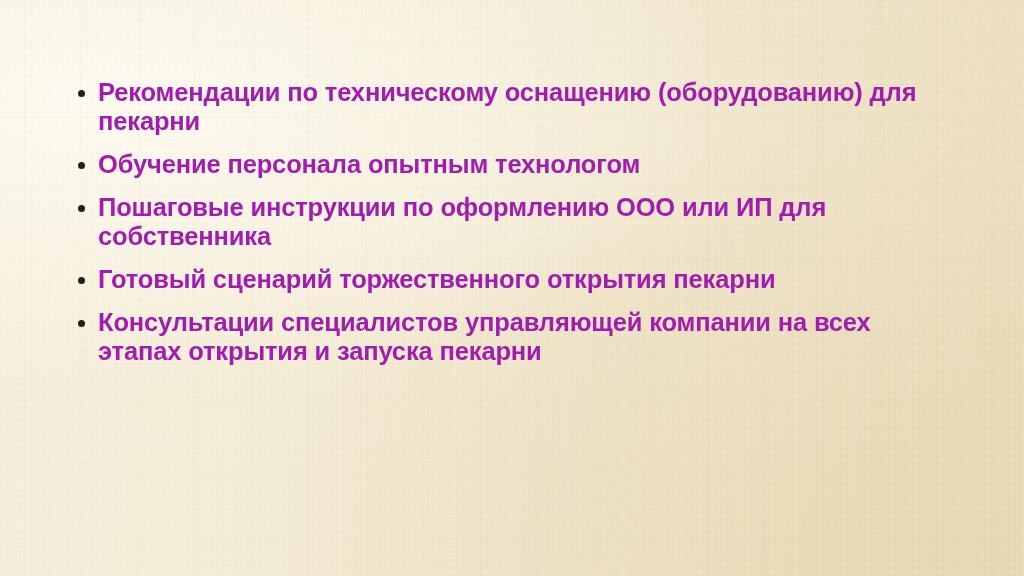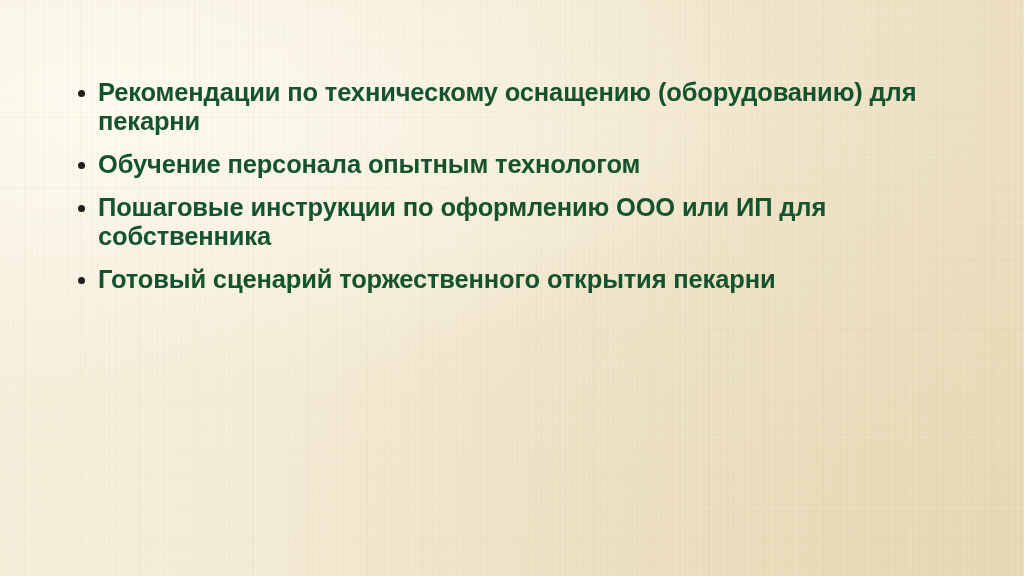--- a/index.html
+++ b/index.html
@@ -110,21 +110,21 @@
     margin: 0;
     padding: 0;
     list-style: none;
     z-index: 5;
   }
 
   .bullet-item {
     position: relative;
     padding-left: 22px;
     margin: 0 0 14px 0;
-    color: #14532d;
+    color: #a21caf;
     font-size: 25.5px;
     font-weight: bold;
     line-height: 29px;
     letter-spacing: -0.15px;
     text-rendering: optimizeLegibility;
   }
 
   .bullet-item:last-child {
     margin-bottom: 0;
   }
@@ -171,15 +171,19 @@
       <span class="bullet-text">Пошаговые инструкции по оформлению ООО или ИП для собственника</span>
     </li>
 
     <li class="bullet-item">
       <span class="bullet-dot"></span>
       <span class="bullet-text">Готовый сценарий торжественного открытия пекарни</span>
     </li>
 
 
 
+    <li class="bullet-item">
+      <span class="bullet-dot"></span>
+      <span class="bullet-text">Консультации специалистов управляющей компании на всех этапах открытия и запуска пекарни</span>
+    </li>
 
   </ul>
 </div>
 
 </body></html>

